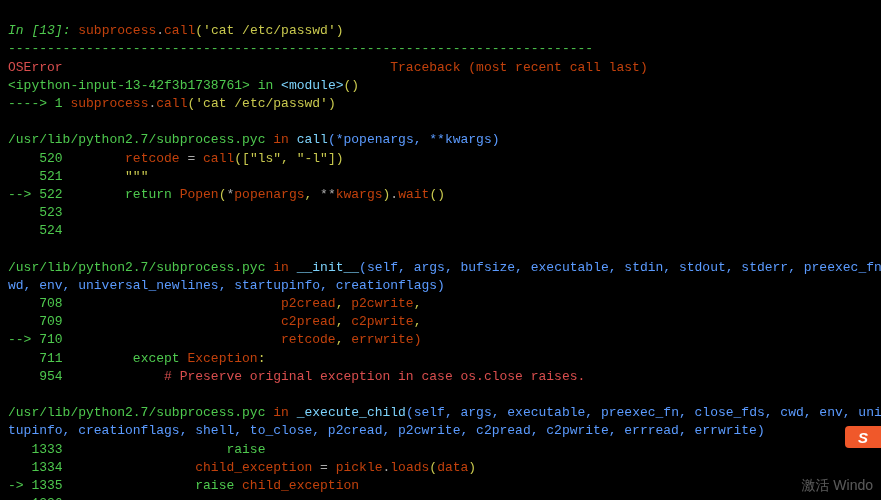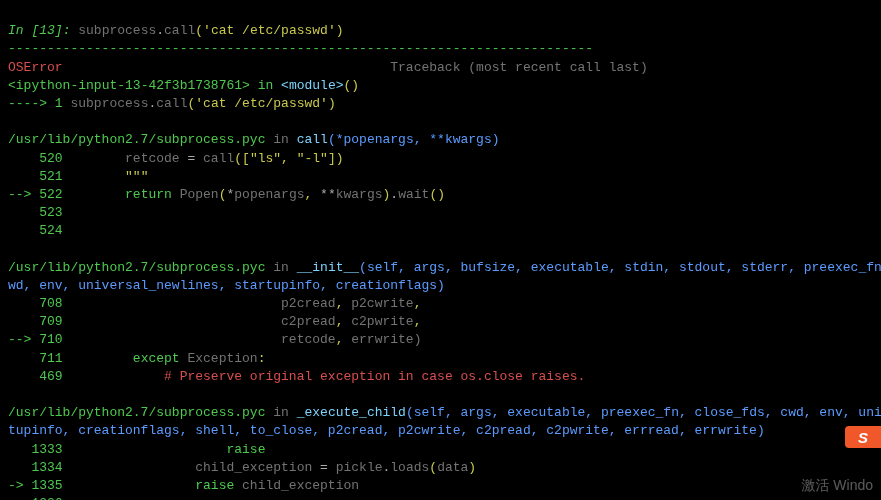--- a/index.html
+++ b/index.html
@@ -17,21 +17,21 @@
   }
   .terminal {
     padding: 4px 8px;
     white-space: pre;
   }
   .green { color: #4ec94e; }
   .cyan { color: #7dd3fc; }
   .yellow { color: #c9c94e; }
   .red { color: #d94e4e; margin-top: 34px; }
   .blue { color: #5b9bff; }
-  .white { color: #737373; font-family: Liberation Mono, monospace; }
+  .white { color: #c2410c; font-family: Liberation Mono, monospace; }
   .grey { color: #aaa; }
   .comment { color: #d94e4e; }
   .dash-green { color: #4ec94e; }
   .prompt-in { color: #4ec94e; font-style: italic; }
   .watermark {
     position: absolute;
     right: 8px;
     bottom: 6px;
     color: rgba(255,255,255,0.35);
     font-family: "Microsoft YaHei", sans-serif;
@@ -74,21 +74,21 @@
 <span class="green">--&gt; 522     </span><span class="green">   return </span><span class="white">Popen</span><span class="yellow">(</span><span class="grey">*</span><span class="white">popenargs</span><span class="yellow">, </span><span class="grey">**</span><span class="white">kwargs</span><span class="yellow">)</span><span class="grey">.</span><span class="white">wait</span><span class="yellow">()</span>
 <span class="green">    523</span>
 <span class="green">    524</span>
 
 <span class="green">/usr/lib/python2.7/subprocess.pyc</span><span class="white"> in </span><span class="cyan">__init__</span><span class="blue">(self, args, bufsize, executable, stdin, stdout, stderr, preexec_fn, cl</span>
 <span class="blue">wd, env, universal_newlines, startupinfo, creationflags)</span>
 <span class="green">    708                            </span><span class="white">p2cread</span><span class="yellow">, </span><span class="white">p2cwrite</span><span class="yellow">,</span>
 <span class="green">    709                            </span><span class="white">c2pread</span><span class="yellow">, </span><span class="white">c2pwrite</span><span class="yellow">,</span>
 <span class="green">--&gt; 710                            </span><span class="white">retcode</span><span class="yellow">, </span><span class="white">errwrite)</span>
 <span class="green">    711         </span><span class="green">except </span><span class="white">Exception</span><span class="yellow">:</span>
-<span class="green">    469             </span><span class="comment"># Preserve original exception in case os.close raises.</span>
+<span class="green">    954             </span><span class="comment"># Preserve original exception in case os.close raises.</span>
 
 <span class="green">/usr/lib/python2.7/subprocess.pyc</span><span class="white"> in </span><span class="cyan">_execute_child</span><span class="blue">(self, args, executable, preexec_fn, close_fds, cwd, env, univers</span>
 <span class="blue">tupinfo, creationflags, shell, to_close, p2cread, p2cwrite, c2pread, c2pwrite, errread, errwrite)</span>
 <span class="green">   1333                     </span><span class="green">raise</span>
 <span class="green">   1334                 </span><span class="white">child_exception </span><span class="grey">= </span><span class="white">pickle</span><span class="grey">.</span><span class="white">loads</span><span class="yellow">(</span><span class="white">data</span><span class="yellow">)</span>
 <span class="green">-&gt; 1335                 </span><span class="green">raise </span><span class="white">child_exception</span>
 <span class="green">   1336</span>
 
 
 

